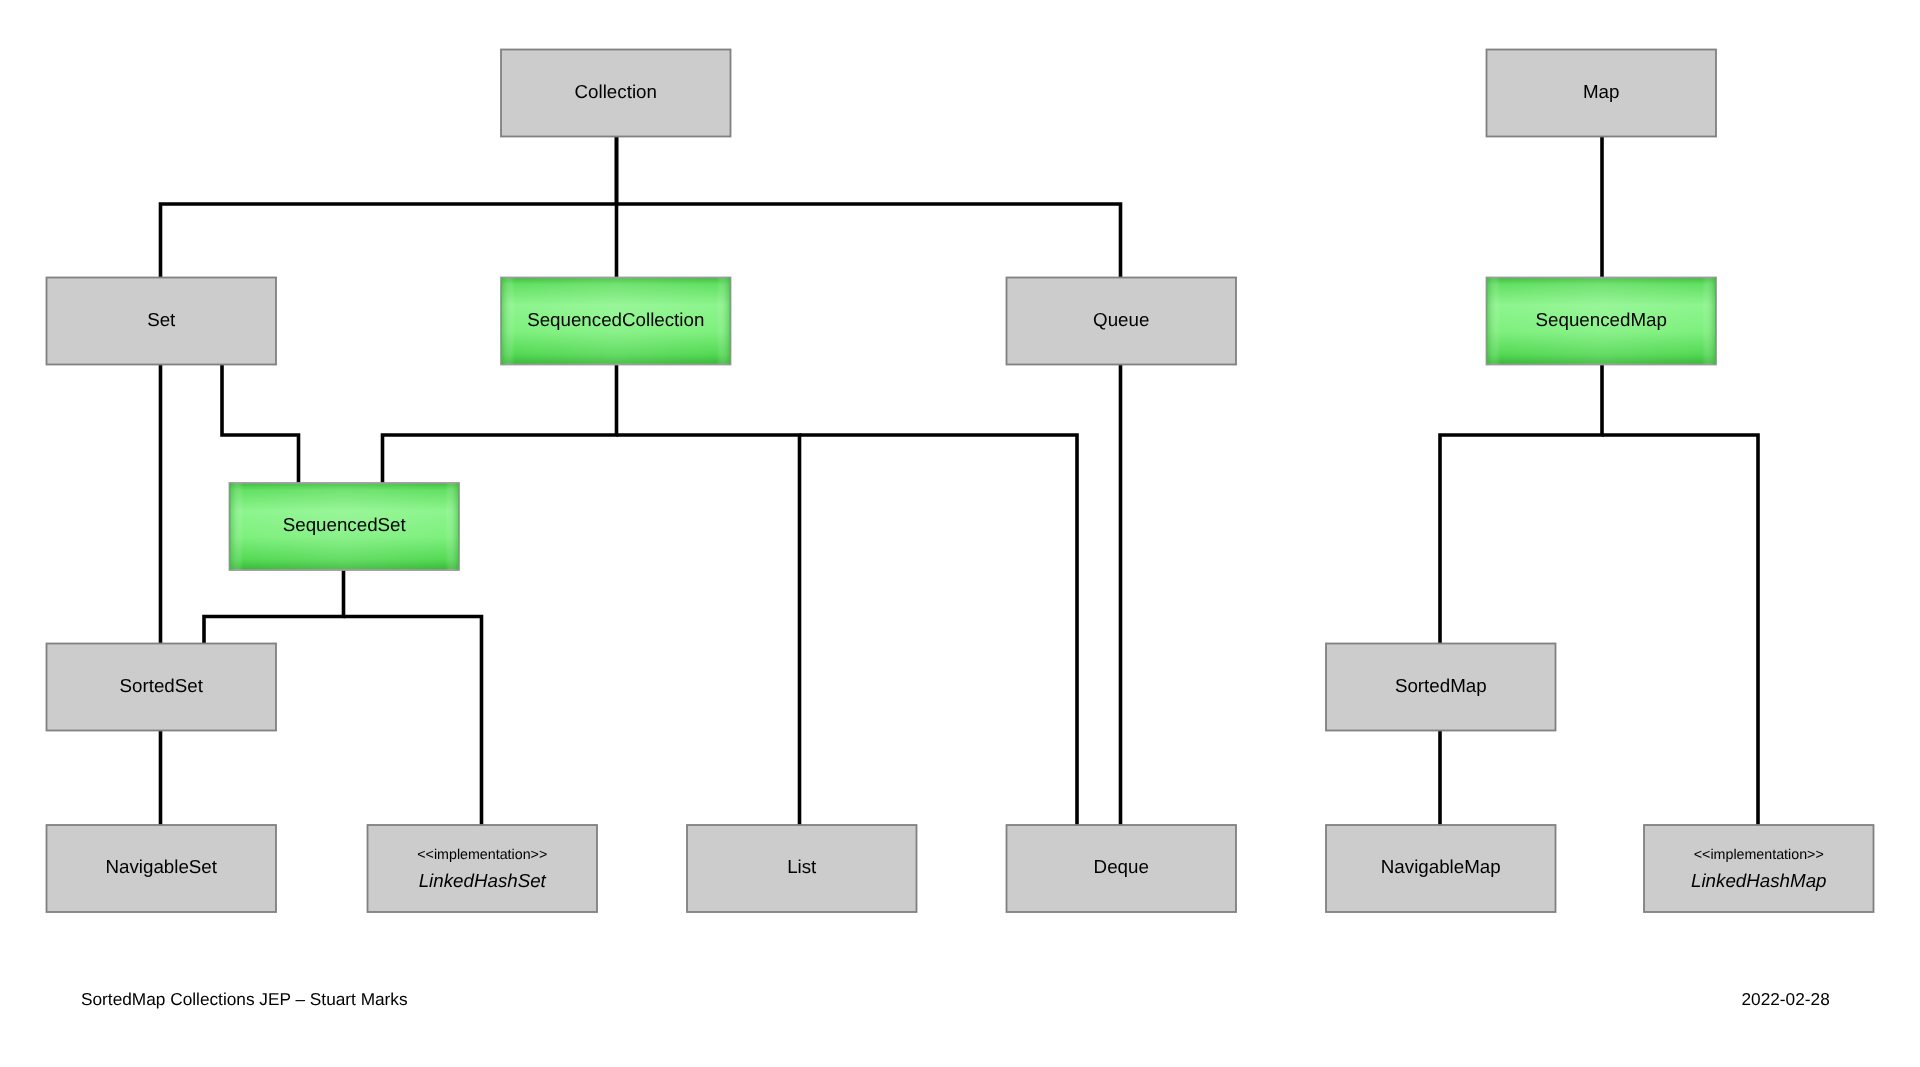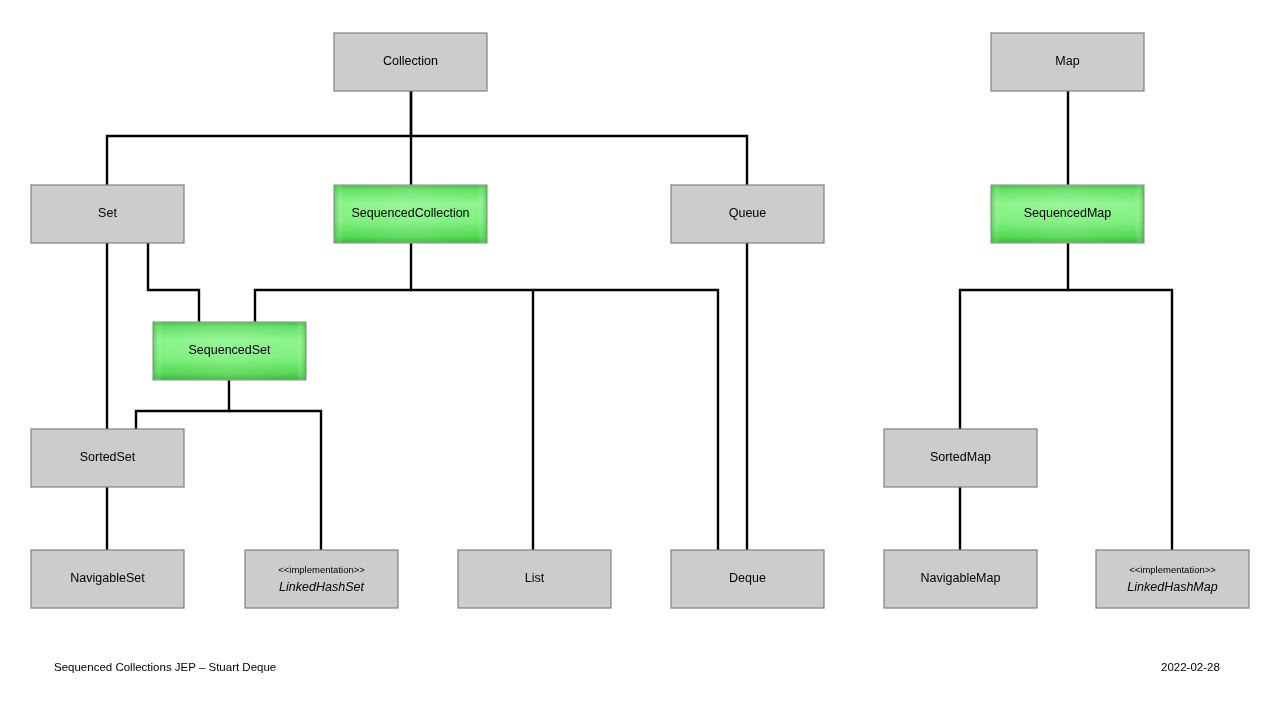--- a/index.html
+++ b/index.html
@@ -185,15 +185,15 @@
           <text x="960.5" y="579" class="node-label">NavigableMap</text>
         </g>
         <g>
           <rect x="1096" y="550" width="153" height="58" class="node-box-plain"></rect>
           <text x="1172.5" y="570" class="node-stereotype">&lt;&lt;implementation&gt;&gt;</text>
           <text x="1172.5" y="588" class="node-impl-name">LinkedHashMap</text>
         </g>
       </g>
   </svg>
 
-  <div class="footer-text" id="footer-credit">Sequenced Collections JEP – Stuart Deque</div>
+  <div class="footer-text" id="footer-credit">SortedMap Collections JEP – Stuart Marks</div>
   <div class="footer-text" id="footer-date">2022-02-28</div>
 </div>
 
 </body></html>

